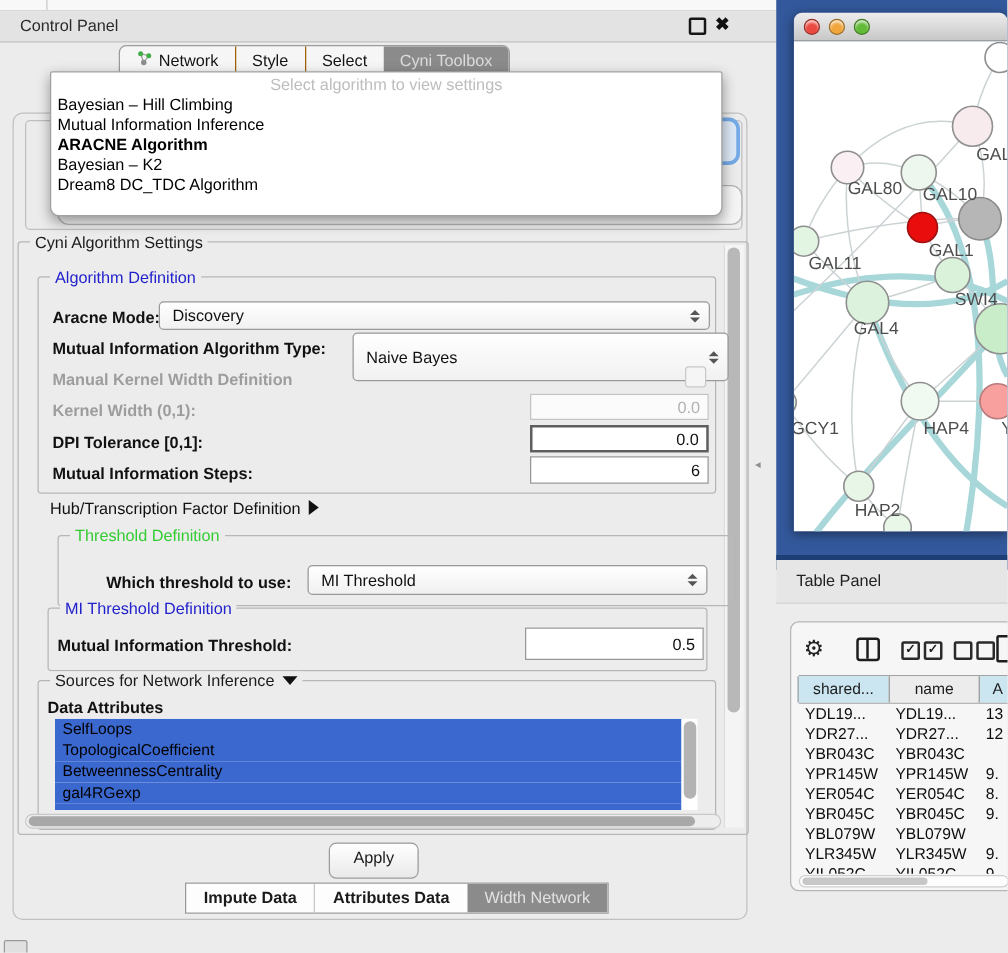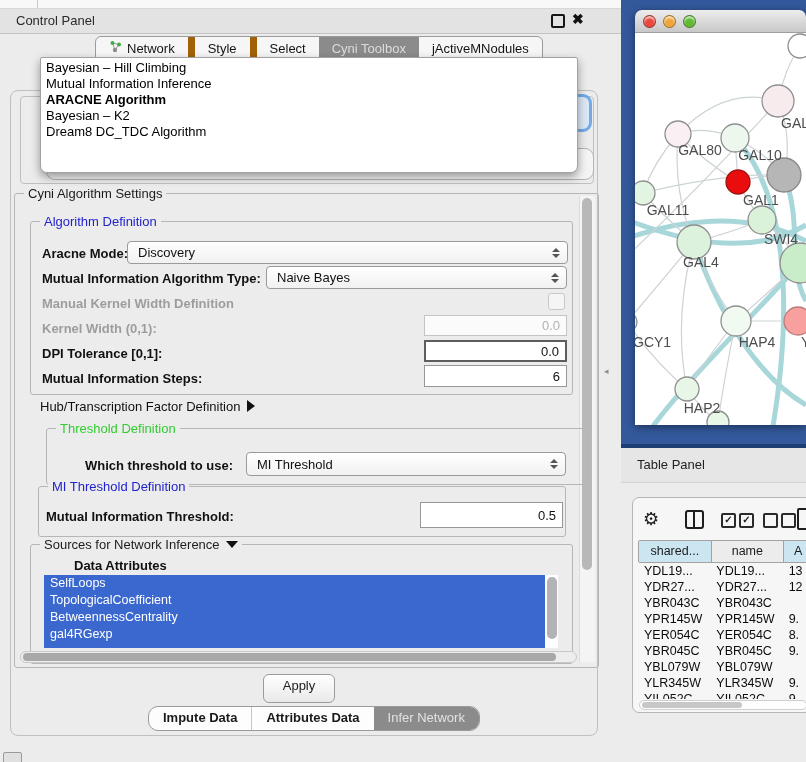--- a/index.html
+++ b/index.html
@@ -13,21 +13,21 @@
   
   .top-sliver{left:0;top:0;width:621px;height:8px;background:#f8f8f8;border-bottom:1px solid #d7d7d7;}
   .top-sliver .vline{position:absolute;left:37px;top:0;width:1px;height:8px;background:#c9c9c9;}
   .titlebar{left:0;top:9px;width:621px;height:24px;background:#e3e3e3;border-bottom:1px solid #c3c3c3;}
   .titlebar .title{position:absolute;left:16px;top:4px;font-size:13px;color:#2a2a2a;}
   .float-btn{position:absolute;left:551px;top:5px;width:10px;height:10px;border:2px solid #161616;border-radius:2px;background:transparent;}
   .close-btn{position:absolute;left:572px;top:2px;font-size:14px;font-weight:bold;color:#111;}
 
   
   .tab-strip{left:95px;top:36px;height:23px;display:flex;background:#f6f6f6;border:1px solid #9b9b9b;border-radius:6px 6px 3px 3px;overflow:hidden;z-index:3;}
-  .tab{padding:0 13px;line-height:22px;font-size:13px;color:#141414;display:flex;align-items:center;gap:5px;border-left:7px solid #a16207;white-space:nowrap;}
+  .tab{padding:0 13px;line-height:22px;font-size:13px;color:#141414;display:flex;align-items:center;gap:5px;border-left:1px solid #a16207;white-space:nowrap;}
   .tab:first-child{border-left:none;}
   .tab.sel{background:#8b8b8b;color:#dcdcdc;border-left:none;}
   .tab.sel + .tab{border-left:none;}
 
   
   .outer-panel{left:10px;top:90px;width:586px;height:644px;border:1px solid #c0c0c0;border-radius:8px;background:#ececec;z-index:1;}
   .frag-group{left:20px;top:96px;width:572px;height:86px;border:1px solid #bfbfbf;border-radius:4px;background:#ececec;z-index:2;}
   .frag-pill{left:46px;top:148px;width:546px;height:30px;border:1px solid #b4b4b4;border-radius:9px;background:#f4f4f4;z-index:2;}
   .frag-focus{left:560px;top:94px;width:26px;height:32px;border:3px solid #74aae6;border-radius:9px;background:#dde8f6;z-index:2;}
 
@@ -66,30 +66,30 @@
   .field.dis{border:1px solid #c4c4c4;background:#fbfbfb;color:#b2b2b2;}
   .field.strong{border:2px solid #5e5e5e;color:#111;}
   .field.norm{border:1px solid #979797;color:#111;}
 
   .chk{left:548px;top:293px;width:15px;height:15px;border:1px solid #c9c9c9;border-radius:3px;background:#f5f5f5;z-index:5;}
 
   .tri-right{display:inline-block;width:0;height:0;border-top:6px solid transparent;border-bottom:6px solid transparent;border-left:8px solid #111;vertical-align:-1px;margin-left:7px;}
   .tri-down{display:inline-block;width:0;height:0;border-left:6px solid transparent;border-right:6px solid transparent;border-top:7px solid #111;vertical-align:1px;margin-left:6px;}
 
   .attr-list{left:44px;top:575px;width:514px;height:73px;background:#fff;overflow:hidden;z-index:5;}
-  .attr-item{width:501px;height:17px;line-height:17px;background:#3b68cf;color:#ffffff;font-size:12.5px;padding-left:6px;box-sizing:border-box;white-space:nowrap;}
+  .attr-item{width:501px;height:17px;line-height:17px;background:#3b68cf;color:#000000;font-size:12.5px;padding-left:6px;box-sizing:border-box;white-space:nowrap;}
   .attr-item.partial{height:6px;}
   .attr-scroll{position:absolute;right:1px;top:2px;width:10px;height:62px;background:#b3b3b3;border-radius:5px;}
 
   .hscroll{left:20px;top:651px;width:557px;height:12px;border:1px solid #c9c9c9;border-radius:6px;background:#ededed;box-sizing:border-box;z-index:5;}
   .hscroll .thumb{position:absolute;left:2px;top:1px;width:533px;height:8px;background:#a8a8a8;border-radius:4px;}
 
   .apply-btn{left:263px;top:674px;width:72px;height:29px;border:1px solid #9b9b9b;border-radius:6px;background:linear-gradient(#ffffff,#e9e9e9);font-size:13px;text-align:center;line-height:21px;z-index:5;box-sizing:border-box;}
 
-  .bottom-tabs{left:148px;top:706px;height:23px;display:flex;background:#fdfdfd;border:1px solid #9a9a9a;border-radius:10px;overflow:hidden;z-index:5;}
+  .bottom-tabs{left:148px;top:706px;height:23px;display:flex;background:#fdfdfd;border:1px solid #9a9a9a;border-radius:0;overflow:hidden;z-index:5;}
   .btab{padding:0 14px;line-height:21px;font-size:13px;font-weight:bold;color:#1a1a1a;border-left:1px solid #c6c6c6;white-space:nowrap;}
   .btab:first-child{border-left:none;}
   .btab.sel{background:#8b8b8b;color:#e2e2e2;border-left:none;font-weight:normal;}
 
   .splitter{left:604px;top:366px;font-size:9px;color:#8f8f8f;z-index:2;}
   .corner-btn{left:3px;top:752px;width:17px;height:12px;border:1px solid #9a9a9a;border-radius:2px;background:#e0e0e0;z-index:2;}
 
   
   .net-bg{left:621px;top:0;width:185px;height:456px;background:#33599c;}
   .net-dark{left:621px;top:444px;width:185px;height:12px;background:#1e3e76;}
@@ -145,31 +145,29 @@
     </div>
     <div class="tab">
       <span>Style</span>
     </div>
     <div class="tab">
       <span>Select</span>
     </div>
     <div class="tab sel">
       <span>Cyni Toolbox</span>
     </div>
-    <div class="tab">
-      <span>jActiveMNodules</span>
-    </div>
   </div>
 
 <div class="abs outer-panel"></div>
 <div class="abs frag-group"></div>
 <div class="abs frag-pill"></div>
 <div class="abs frag-focus"></div>
 
 <div class="abs dropdown">
+  <div class="dd-placeholder">Select algorithm to view settings</div>
   <div>
       <div class="dd-item">Bayesian – Hill Climbing</div>
       <div class="dd-item">Mutual Information Inference</div>
       <div class="dd-item bold">ARACNE Algorithm</div>
       <div class="dd-item">Bayesian – K2</div>
       <div class="dd-item">Dream8 DC_TDC Algorithm</div>
     </div>
 </div>
 
 <div class="abs group settings-group">
@@ -186,21 +184,21 @@
 <span class="abs lbl" style="left:42px;top:246px;">Aracne Mode:</span>
 <div class="abs combo" style="left:127px;top:241px;width:441px;height:23px;">
   <span class="val">Discovery</span>
   <span class="spin">
       <i class="up"></i>
       <i class="dn"></i>
     </span>
 </div>
 
 <span class="abs lbl" style="left:42px;top:271px;">Mutual Information Algorithm Type:</span>
-<div class="abs combo" style="left:266px;top:266px;width:301px;height:23px;">
+<div class="abs combo" style="left:282px;top:266px;width:301px;height:39px;">
   <span class="val">Naive Bayes</span>
   <span class="spin">
       <i class="up"></i>
       <i class="dn"></i>
     </span>
 </div>
 
 <span class="abs lbl dis" style="left:42px;top:296px;">Manual Kernel Width Definition</span>
 <span class="abs chk"></span>
 
@@ -229,42 +227,42 @@
 
 <div class="abs group mi-group">
   <span class="legend blue">MI Threshold Definition</span>
 </div>
 <span class="abs lbl" style="left:46px;top:509px;">Mutual Information Threshold:</span>
 <input class="field norm" style="left: 420px; top: 502px; width: 143px; height: 26px;" readonly="" value="0.5">
 
 <div class="abs group src-group">
   <span class="legend"><span>Sources for Network Inference</span><span class="tri-down"></span></span>
 </div>
-<span class="abs lbl" style="left:38px;top:558px;margin-left:36px;">Data Attributes</span>
+<span class="abs lbl" style="left:38px;top:558px;">Data Attributes</span>
 <div class="abs attr-list">
   <div>
       <div class="attr-item">SelfLoops</div>
       <div class="attr-item">TopologicalCoefficient</div>
       <div class="attr-item">BetweennessCentrality</div>
       <div class="attr-item">gal4RGexp</div>
       <div class="attr-item partial"></div>
     </div>
   <span class="attr-scroll"></span>
 </div>
 
 <div class="abs hscroll">
     <span class="thumb"></span>
   </div>
 
 <div class="abs apply-btn">Apply</div>
 
 <div class="abs bottom-tabs">
     <div class="btab">Impute Data</div>
     <div class="btab">Attributes Data</div>
-    <div class="btab sel">Infer Network</div>
+    <div class="btab sel">Width Network</div>
   </div>
 
 <span class="abs splitter">◂</span>
 <div class="abs corner-btn"></div>
 
 <div class="abs net-bg"></div>
 <div class="abs net-dark"></div>
 <div class="abs mac-window">
   <div class="mac-titlebar">
       <span style="display:flex;gap:7px;">

